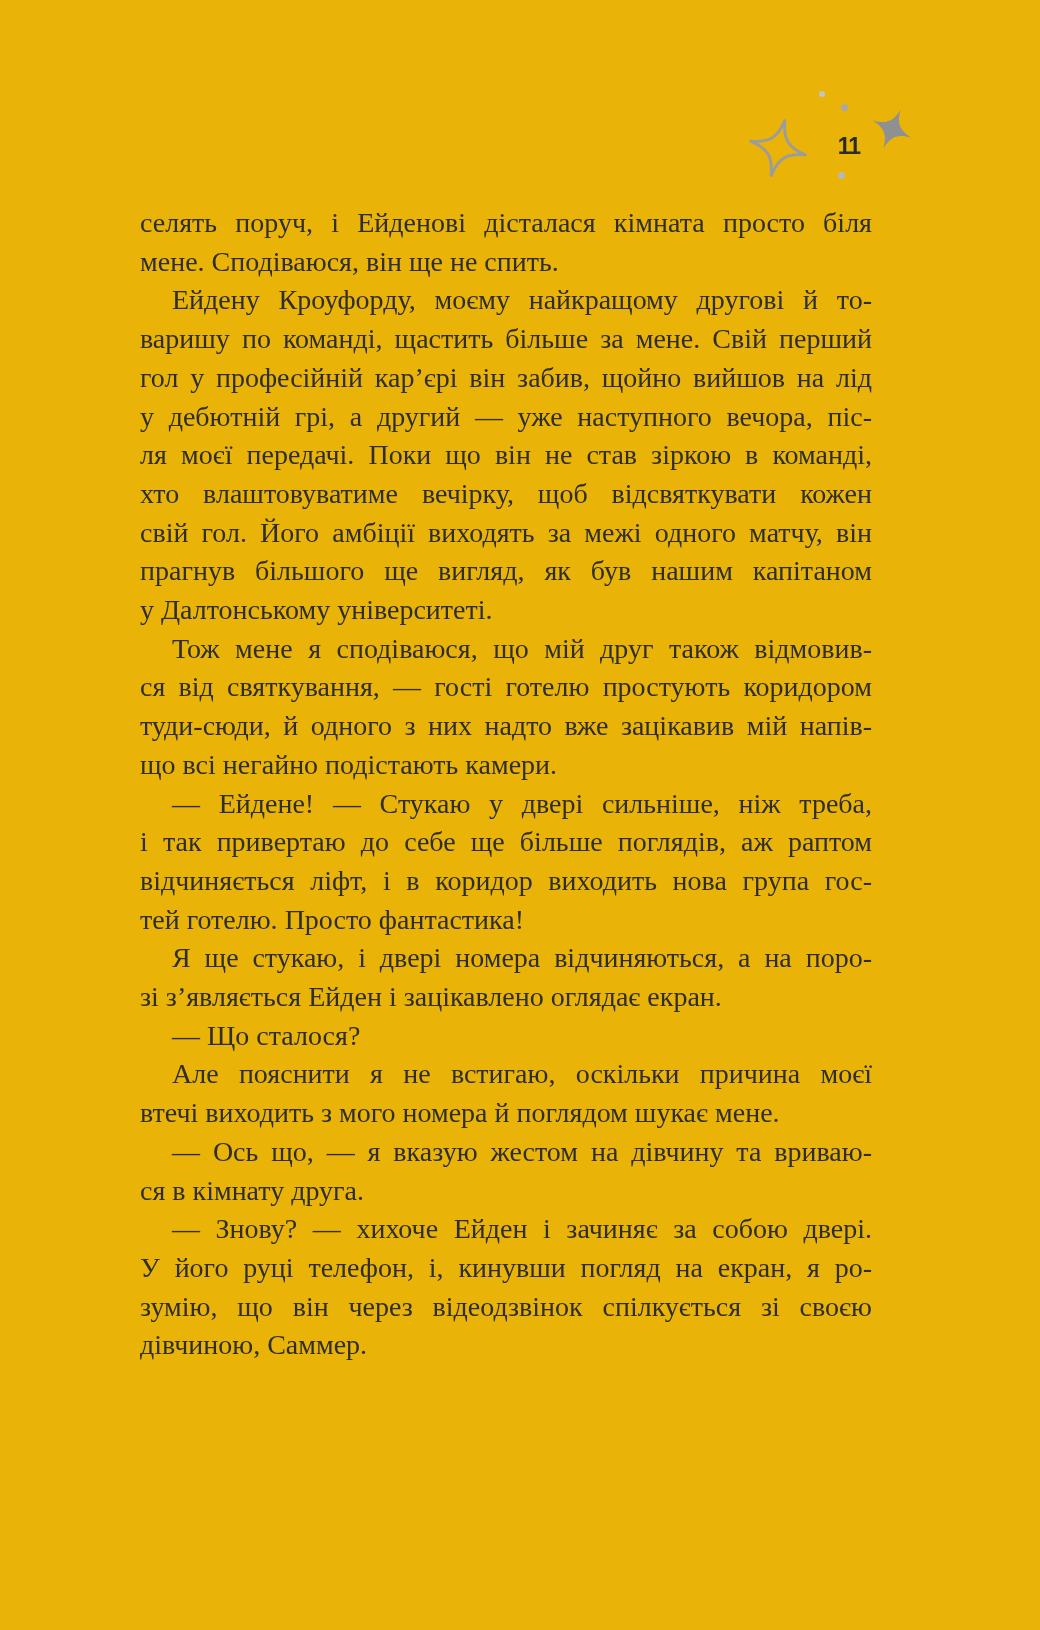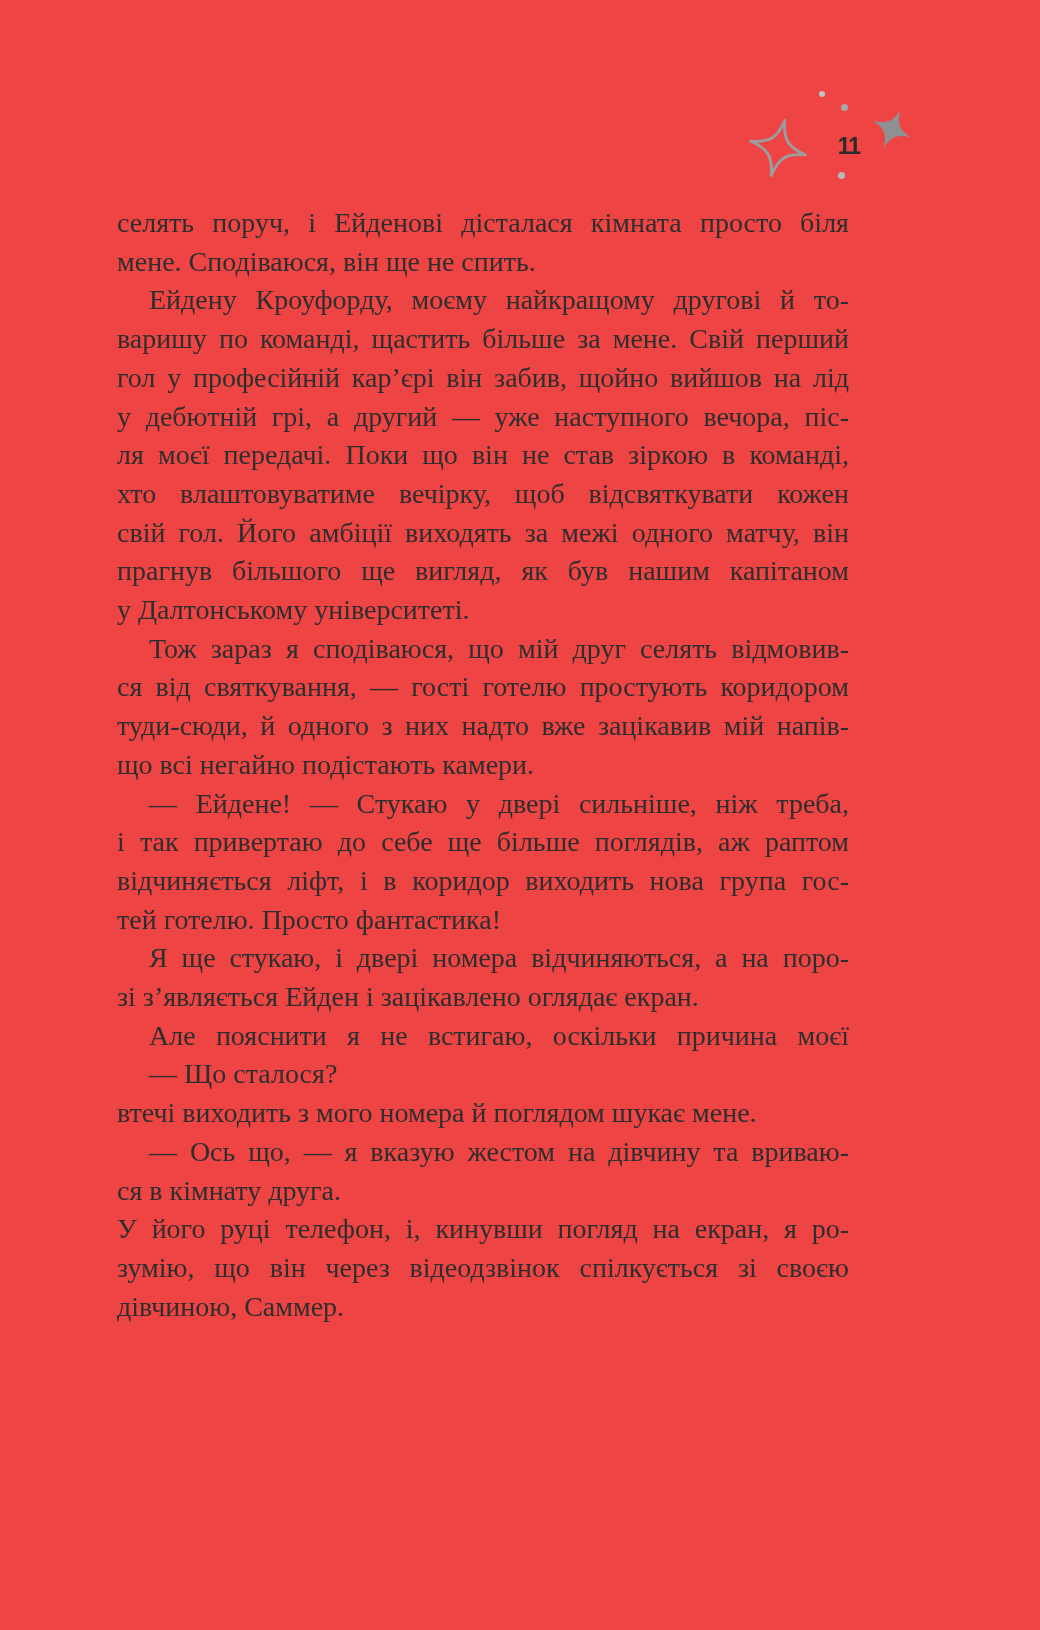--- a/index.html
+++ b/index.html
@@ -1,20 +1,20 @@
 <!DOCTYPE html>
 <html><head>
 <meta charset="utf-8">
 <style>
   html, body { margin: 0; padding: 0; background: #ffffff; }
   #book-page {
     position: relative;
     width: 1040px;
     height: 1630px;
-    background: #ef4444;
+    background: #eab308;
     overflow: hidden;
     font-family: "Liberation Serif", "DejaVu Serif", serif;
   }
   
   #page-header { position: absolute; left: 0; top: 0; width: 1040px; height: 200px; }
   .sparkle { position: absolute; }
   #sparkle-outline { left: 748px; top: 116px; width: 60px; height: 64px; transform: rotate(14deg); }
   #sparkle-filled  { left: 870px; top: 104px; width: 44px; height: 50px; transform: rotate(24deg); }
   .decor-dot { position: absolute; border-radius: 50%; }
   #dot-1 { left: 819px; top: 91px;  width: 6px; height: 6px; background: #c2c4c6; }
@@ -22,21 +22,21 @@
   #dot-3 { left: 838px; top: 172px; width: 7px; height: 7px; background: #b6b8ba; }
   #page-number {
     position: absolute; left: 833px; top: 133px; width: 32px;
     font-family: "Liberation Sans", "DejaVu Sans", sans-serif;
     font-size: 23px; font-weight: 700; color: #2b2b2b;
     text-align: center; letter-spacing: -1px;
   }
   
   #page-text {
     position: absolute;
-    left: 117px; top: 204px; width: 732px;
+    left: 140px; top: 204px; width: 732px;
     font-size: 28px; line-height: 38.7px;
     color: #2e2e2e;
     text-rendering: optimizeLegibility;
   }
   .text-line { width: 100%; overflow: hidden; white-space: normal; }
   .text-line.just { text-align: justify; text-align-last: justify; }
   .text-line.indent { text-indent: 32px; }
   .seg-italic { }
 </style>
 </head>
@@ -67,33 +67,34 @@
       <div class="text-line"><span>мене. Сподіваюся, він ще не спить.</span></div>
       <div class="text-line just indent"><span>Ейдену Кроуфорду, моєму найкращому другові й то-</span></div>
       <div class="text-line just"><span>варишу по команді, щастить більше за мене. Свій перший</span></div>
       <div class="text-line just"><span>гол у професійній кар’єрі він забив, щойно вийшов на лід</span></div>
       <div class="text-line just"><span>у дебютній грі, а другий — уже наступного вечора, піс-</span></div>
       <div class="text-line just"><span>ля моєї передачі. Поки що він не став зіркою в команді,</span></div>
       <div class="text-line just"><span>хто влаштовуватиме вечірку, щоб відсвяткувати кожен</span></div>
       <div class="text-line just"><span>свій гол. Його амбіції виходять за межі одного матчу, він</span></div>
       <div class="text-line just"><span>прагнув більшого ще вигляд, як був нашим капітаном</span></div>
       <div class="text-line"><span>у Далтонському університеті.</span></div>
-      <div class="text-line just indent"><span>Тож зараз я сподіваюся, що мій друг селять відмовив-</span></div>
+      <div class="text-line just indent"><span>Тож мене я сподіваюся, що мій друг також відмовив-</span></div>
       <div class="text-line just"><span>ся від святкування, — гості готелю простують коридором</span></div>
       <div class="text-line just"><span>туди-сюди, й одного з них надто вже зацікавив мій напів-</span></div>
       <div class="text-line"><span>що всі негайно подістають камери.</span></div>
       <div class="text-line just indent"><span>— Ейдене! — Стукаю у двері сильніше, ніж треба,</span></div>
       <div class="text-line just"><span>і так привертаю до себе ще більше поглядів, аж раптом</span></div>
       <div class="text-line just"><span>відчиняється ліфт, і в коридор виходить нова група гос-</span></div>
       <div class="text-line"><span>тей готелю. </span><span class="seg-italic">Просто фантастика!</span></div>
       <div class="text-line just indent"><span>Я ще стукаю, і двері номера відчиняються, а на поро-</span></div>
       <div class="text-line"><span>зі з’являється Ейден і зацікавлено оглядає екран.</span></div>
+      <div class="text-line indent"><span>— Що сталося?</span></div>
       <div class="text-line just indent"><span>Але пояснити я не встигаю, оскільки причина моєї</span></div>
-      <div class="text-line indent"><span>— Що сталося?</span></div>
       <div class="text-line"><span>втечі виходить з мого номера й поглядом шукає мене.</span></div>
       <div class="text-line just indent"><span>— Ось що, — я вказую жестом на дівчину та вриваю-</span></div>
       <div class="text-line"><span>ся в кімнату друга.</span></div>
+      <div class="text-line just indent"><span>— Знову? — хихоче Ейден і зачиняє за собою двері.</span></div>
       <div class="text-line just"><span>У його руці телефон, і, кинувши погляд на екран, я ро-</span></div>
       <div class="text-line just"><span>зумію, що він через відеодзвінок спілкується зі своєю</span></div>
       <div class="text-line"><span>дівчиною, Саммер.</span></div>
     </div>
 
 </div>
 
 </body></html>

